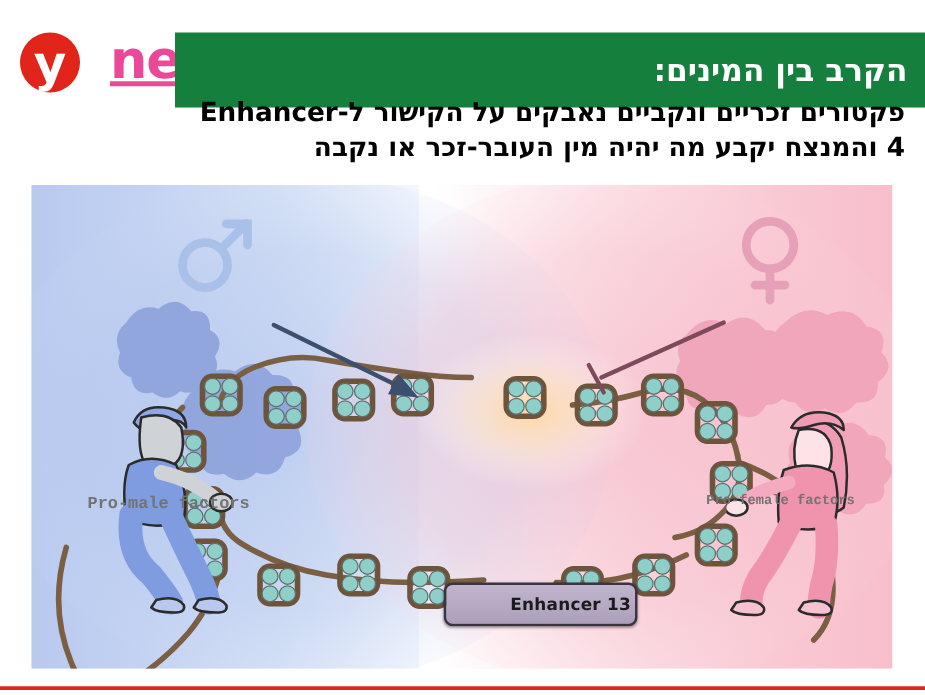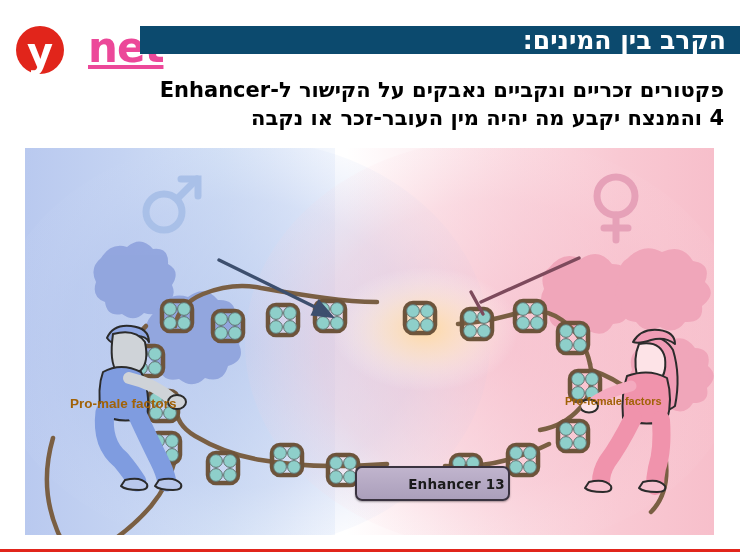--- a/index.html
+++ b/index.html
@@ -33,22 +33,22 @@
     font-style:normal;
   }
   #logo-net{
     color:#ec4899;font-size:42px;font-weight:bold;
     letter-spacing:-1px;margin-left:24px;line-height:1;
     position:relative;top:-2px;
     font-family:"DejaVu Sans", sans-serif;
     text-decoration:underline;
   }
   #title-bar{
-    position:absolute;left:140px;top:26px;width:600px;height:28px;
-    background:#0c4a6e;
+    position:absolute;left:140px;top:26px;width:600px;height:60px;
+    background:#15803d;
     display:flex;align-items:center;justify-content:flex-end;
     box-sizing:border-box;padding-right:14px;
   }
   #title-bar .txt{
     color:#ffffff;font-size:25px;font-weight:bold;
     direction:rtl;unicode-bidi:bidi-override;
     font-family:"DejaVu Sans", sans-serif;
     white-space:nowrap;
   }
   #subtitle{
@@ -71,22 +71,22 @@
     position:absolute;left:0;top:0;width:55%;height:100%;
     background:linear-gradient(to right,#b9c9ef 0%, #c4d3f2 25%, #d5e2f6 52%, #eef3fc 76%, #ffffff 97%);
   }
   #bg-female{
     position:absolute;right:0;top:0;width:55%;height:100%;
     background:linear-gradient(to left,#f7bfcb 0%, #f9c9d3 25%, #fbdbe2 52%, #fdeff2 76%, #ffffff 97%);
   }
   .blobwrap{position:absolute;left:0;top:0;width:100%;height:100%;}
   .sym{position:absolute;}
   .label{
-    position:absolute;font-weight:bold;color:#a16207;
-    font-family:Liberation Sans, sans-serif;
+    position:absolute;font-weight:bold;color:#737373;
+    font-family:Liberation Mono, monospace;
     white-space:nowrap;
   }
   #lbl-promale{left:45px;top:248px;font-size:13.5px;}
   #lbl-profemale{left:540px;top:247px;font-size:11px;}
 
   
   .genebox{
     position:absolute;
     border:2px solid #3a3340;
     border-radius:7px;

